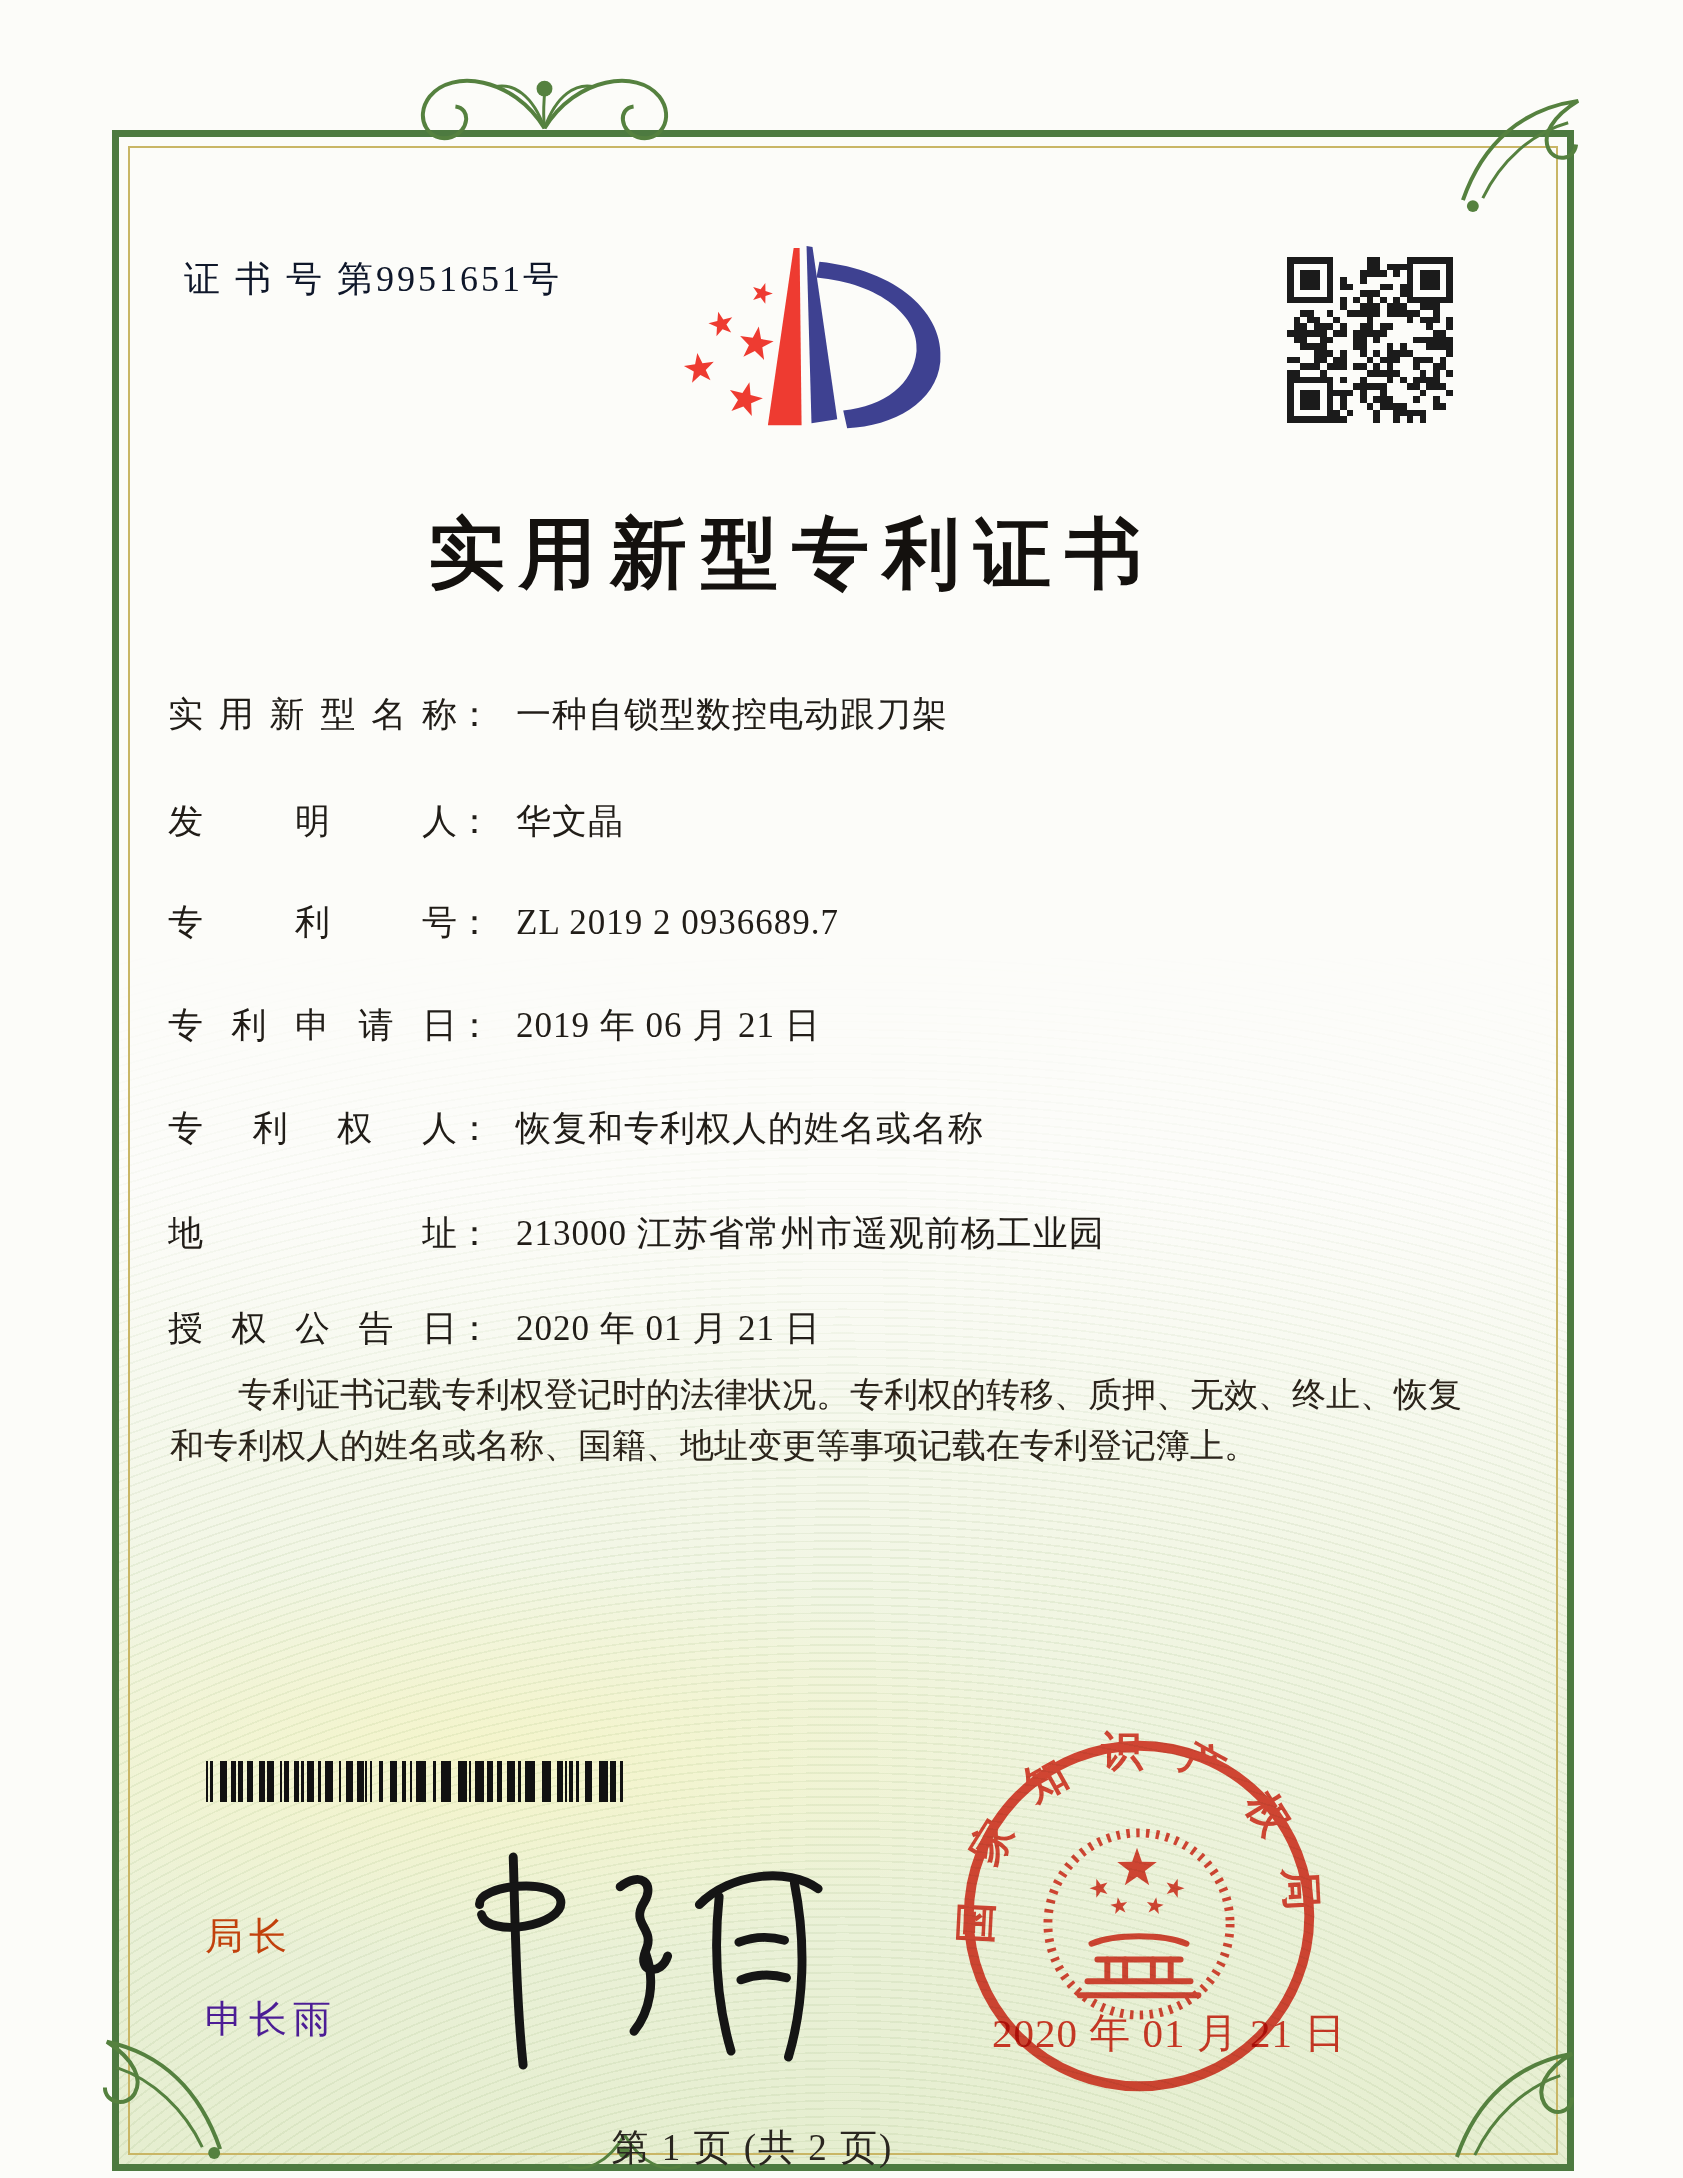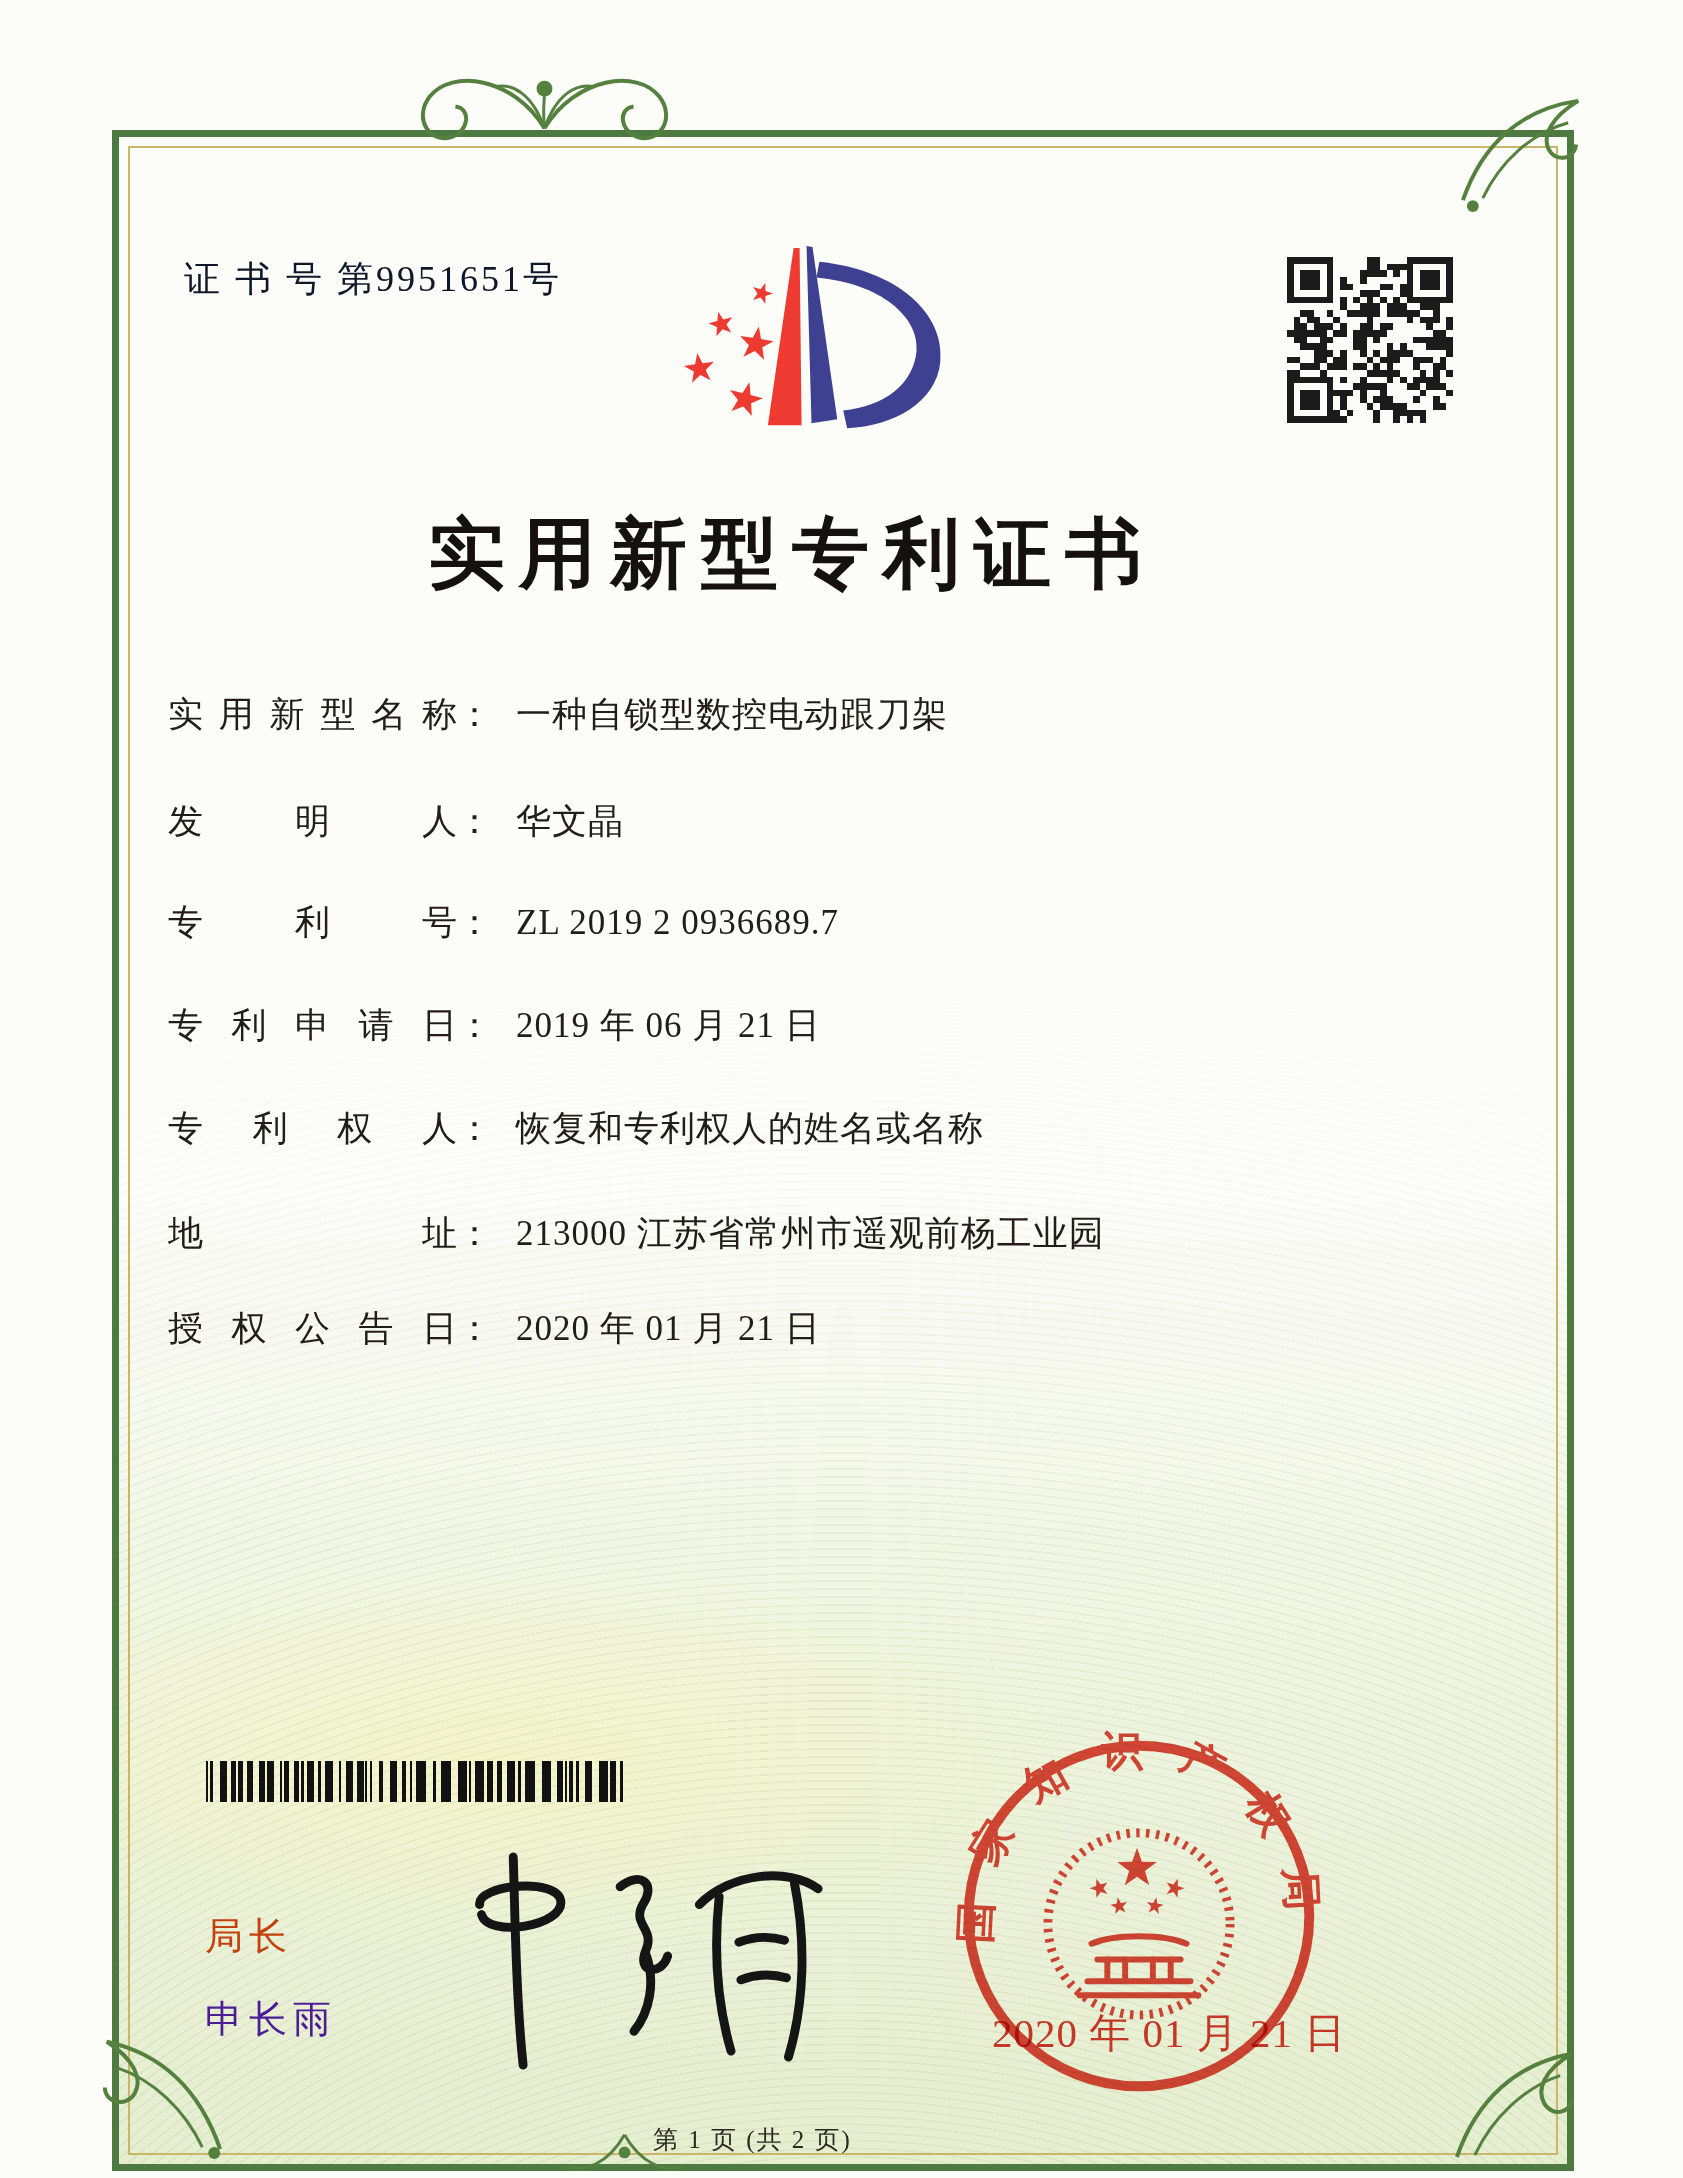--- a/index.html
+++ b/index.html
@@ -53,21 +53,21 @@
   .barcode{position:absolute;left:206px;top:1761px;}
   .officer-title{position:absolute;left:205px;top:1911px;font-size:38px;letter-spacing:6px;
     font-family:"Liberation Sans","DejaVu Sans",sans-serif;color:#c2410c;}
   .officer-name{position:absolute;left:205px;top:1994px;font-size:38px;letter-spacing:6px;
     font-family:"Liberation Sans","DejaVu Sans",sans-serif;color:#4c1d95;}
   .signature{position:absolute;left:436px;top:1843px;}
   .seal{position:absolute;left:941px;top:1718px;mix-blend-mode:multiply;opacity:.93;}
   .seal-date{position:absolute;left:992px;top:2006px;font-size:41px;letter-spacing:1px;
     color:#d93a2b;mix-blend-mode:multiply;white-space:nowrap;}
   .footer{position:absolute;left:0;top:2123px;width:1505px;text-align:center;
-    font-size:25px;letter-spacing:2px;color:#2a2620;}
+    font-size:37px;letter-spacing:2px;color:#2a2620;}
 </style>
 </head>
 <body>
 
 <div class="bg-tint"></div>
 <div class="bg-waves"></div>
 
 <div class="frame">
   <div class="frame-inner"></div>
 </div>
@@ -466,20 +466,21 @@
   <span class="lbl">专利权人</span><span class="colon">：</span><span class="val">恢复和专利权人的姓名或名称</span>
 </div>
 <div class="row" style="top:1210px;">
   <span class="lbl">地址</span><span class="colon">：</span><span class="val">213000 江苏省常州市遥观前杨工业园</span>
 </div>
 <div class="row" style="top:1305px;width:1317px;">
   <span class="lbl">授权公告日</span><span class="colon">：</span><span class="val">2020 年 01 月 21 日</span>
 </div>
 
 <div class="body-text">
+  <p>专利证书记载专利权登记时的法律状况。专利权的转移、质押、无效、终止、恢复和专利权人的姓名或名称、国籍、地址变更等事项记载在专利登记簿上。</p>
 </div>
 
 <svg class="barcode" id="barcode-svg" width="420" height="41" viewBox="0 0 424 41" shape-rendering="crispEdges">
     <rect x="0" y="0" width="2" height="41" fill="#111"></rect>
     <rect x="4" y="0" width="3" height="41" fill="#111"></rect>
     <rect x="14" y="0" width="7" height="41" fill="#111"></rect>
     <rect x="25" y="0" width="5" height="41" fill="#111"></rect>
     <rect x="32" y="0" width="5" height="41" fill="#111"></rect>
     <rect x="41" y="0" width="6" height="41" fill="#111"></rect>
     <rect x="53" y="0" width="7" height="41" fill="#111"></rect>

